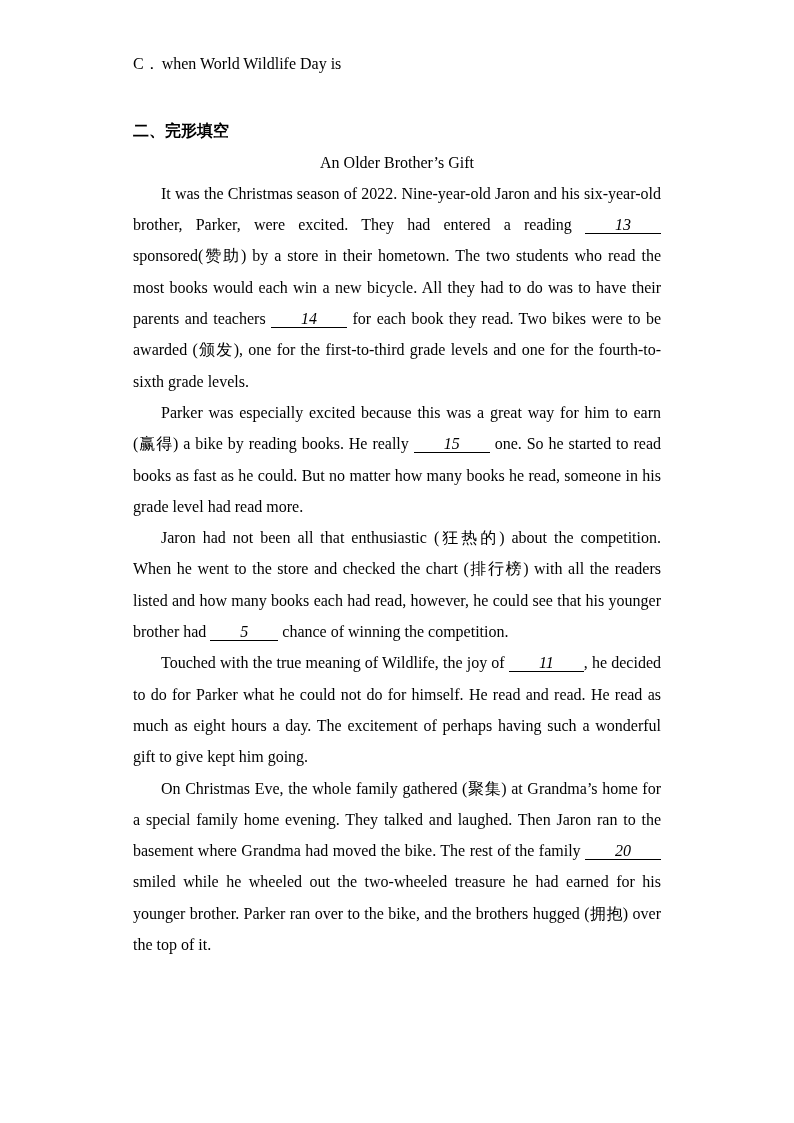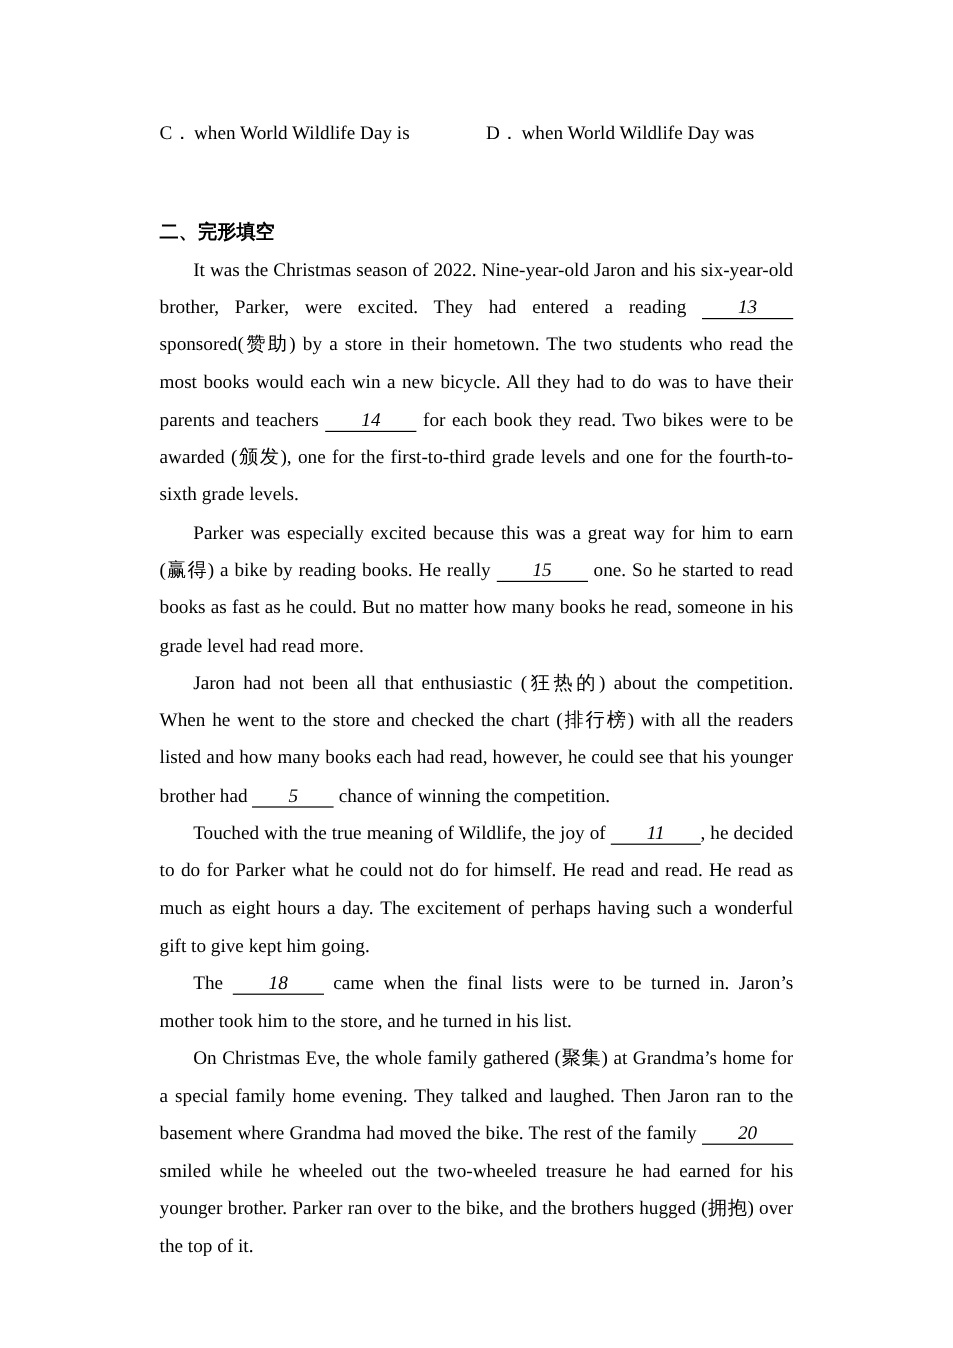--- a/index.html
+++ b/index.html
@@ -7,39 +7,39 @@
     padding: 0;
     background: #ffffff;
   }
   .page {
     position: relative;
     width: 794px;
     height: 1123px;
     margin: 0 auto;
     background: #ffffff;
     box-sizing: border-box;
-    padding: 96px 133px 0 133px;
+    padding: 48px 133px 0 133px;
     font-family: "Liberation Serif", "DejaVu Serif", serif;
     font-size: 16px;
     color: #000000;
     line-height: 31.3px;
     overflow: hidden;
   }
   .options-row {
     display: flex;
     align-items: baseline;
   }
   .opt-first {
     flex: 0 0 272px;
   }
   .opt-label {
     margin-right: 2px;
   }
   .section-heading {
-    margin-top: 51px;
+    margin-top: 36px;
     font-weight: bold;
   }
   .instructions {
     text-align: justify;
   }
   .passage-title {
     text-align: center;
   }
   .para {
     margin: 0;
@@ -55,31 +55,28 @@
 </style>
 </head>
 <body>
 
 <div class="page">
 
   <div class="options-row">
     <span class="opt-first">
       <span class="opt-label">C．</span><span>when World Wildlife Day is</span>
     </span>
-    <span>
-      <span class="opt-label">D．</span><span>when World Wildlife Day was</span>
-    </span>
   </div>
 
   <div class="section-heading">二、完形填空</div>
 
 
+  <div class="passage-title">An Older Brother’s Gift</div>
 
   <div id="passage-body">
       <p class="para"><span>It was the Christmas season of 2022. Nine-year-old Jaron and his six-year-old brother, Parker, were excited. They had entered a reading </span><span class="blank">13</span><span> sponsored(赞助) by a store in their hometown. The two students who read the most books would each win a new bicycle. All they had to do was to have their parents and teachers </span><span class="blank">14</span><span> for each book they read. Two bikes were to be awarded (颁发), one for the first-to-third grade levels and one for the fourth-to-sixth grade levels.</span></p>
       <p class="para"><span>Parker was especially excited because this was a great way for him to earn (赢得) a bike by reading books. He really </span><span class="blank">15</span><span> one. So he started to read books as fast as he could. But no matter how many books he read, someone in his grade level had read more.</span></p>
       <p class="para"><span>Jaron had not been all that enthusiastic (狂热的) about the competition. When he went to the store and checked the chart (排行榜) with all the readers listed and how many books each had read, however, he could see that his younger brother had </span><span class="blank">5</span><span> chance of winning the competition.</span></p>
       <p class="para"><span>Touched with the true meaning of Wildlife, the joy of </span><span class="blank">11</span><span>, he decided to do for Parker what he could not do for himself. He read and read. He read as much as eight hours a day. The excitement of perhaps having such a wonderful gift to give kept him going.</span></p>
-      <p class="para"><span>The </span><span class="blank">18</span><span> came when the final lists were to be turned in. Jaron’s mother took him to the store, and he turned in his list.</span></p>
       <p class="para"><span>On Christmas Eve, the whole family gathered (聚集) at Grandma’s home for a special family home evening. They talked and laughed. Then Jaron ran to the basement where Grandma had moved the bike. The rest of the family </span><span class="blank">20</span><span> smiled while he wheeled out the two-wheeled treasure he had earned for his younger brother. Parker ran over to the bike, and the brothers hugged (拥抱) over the top of it.</span></p>
     </div>
 
 </div>
 
 </body></html>

